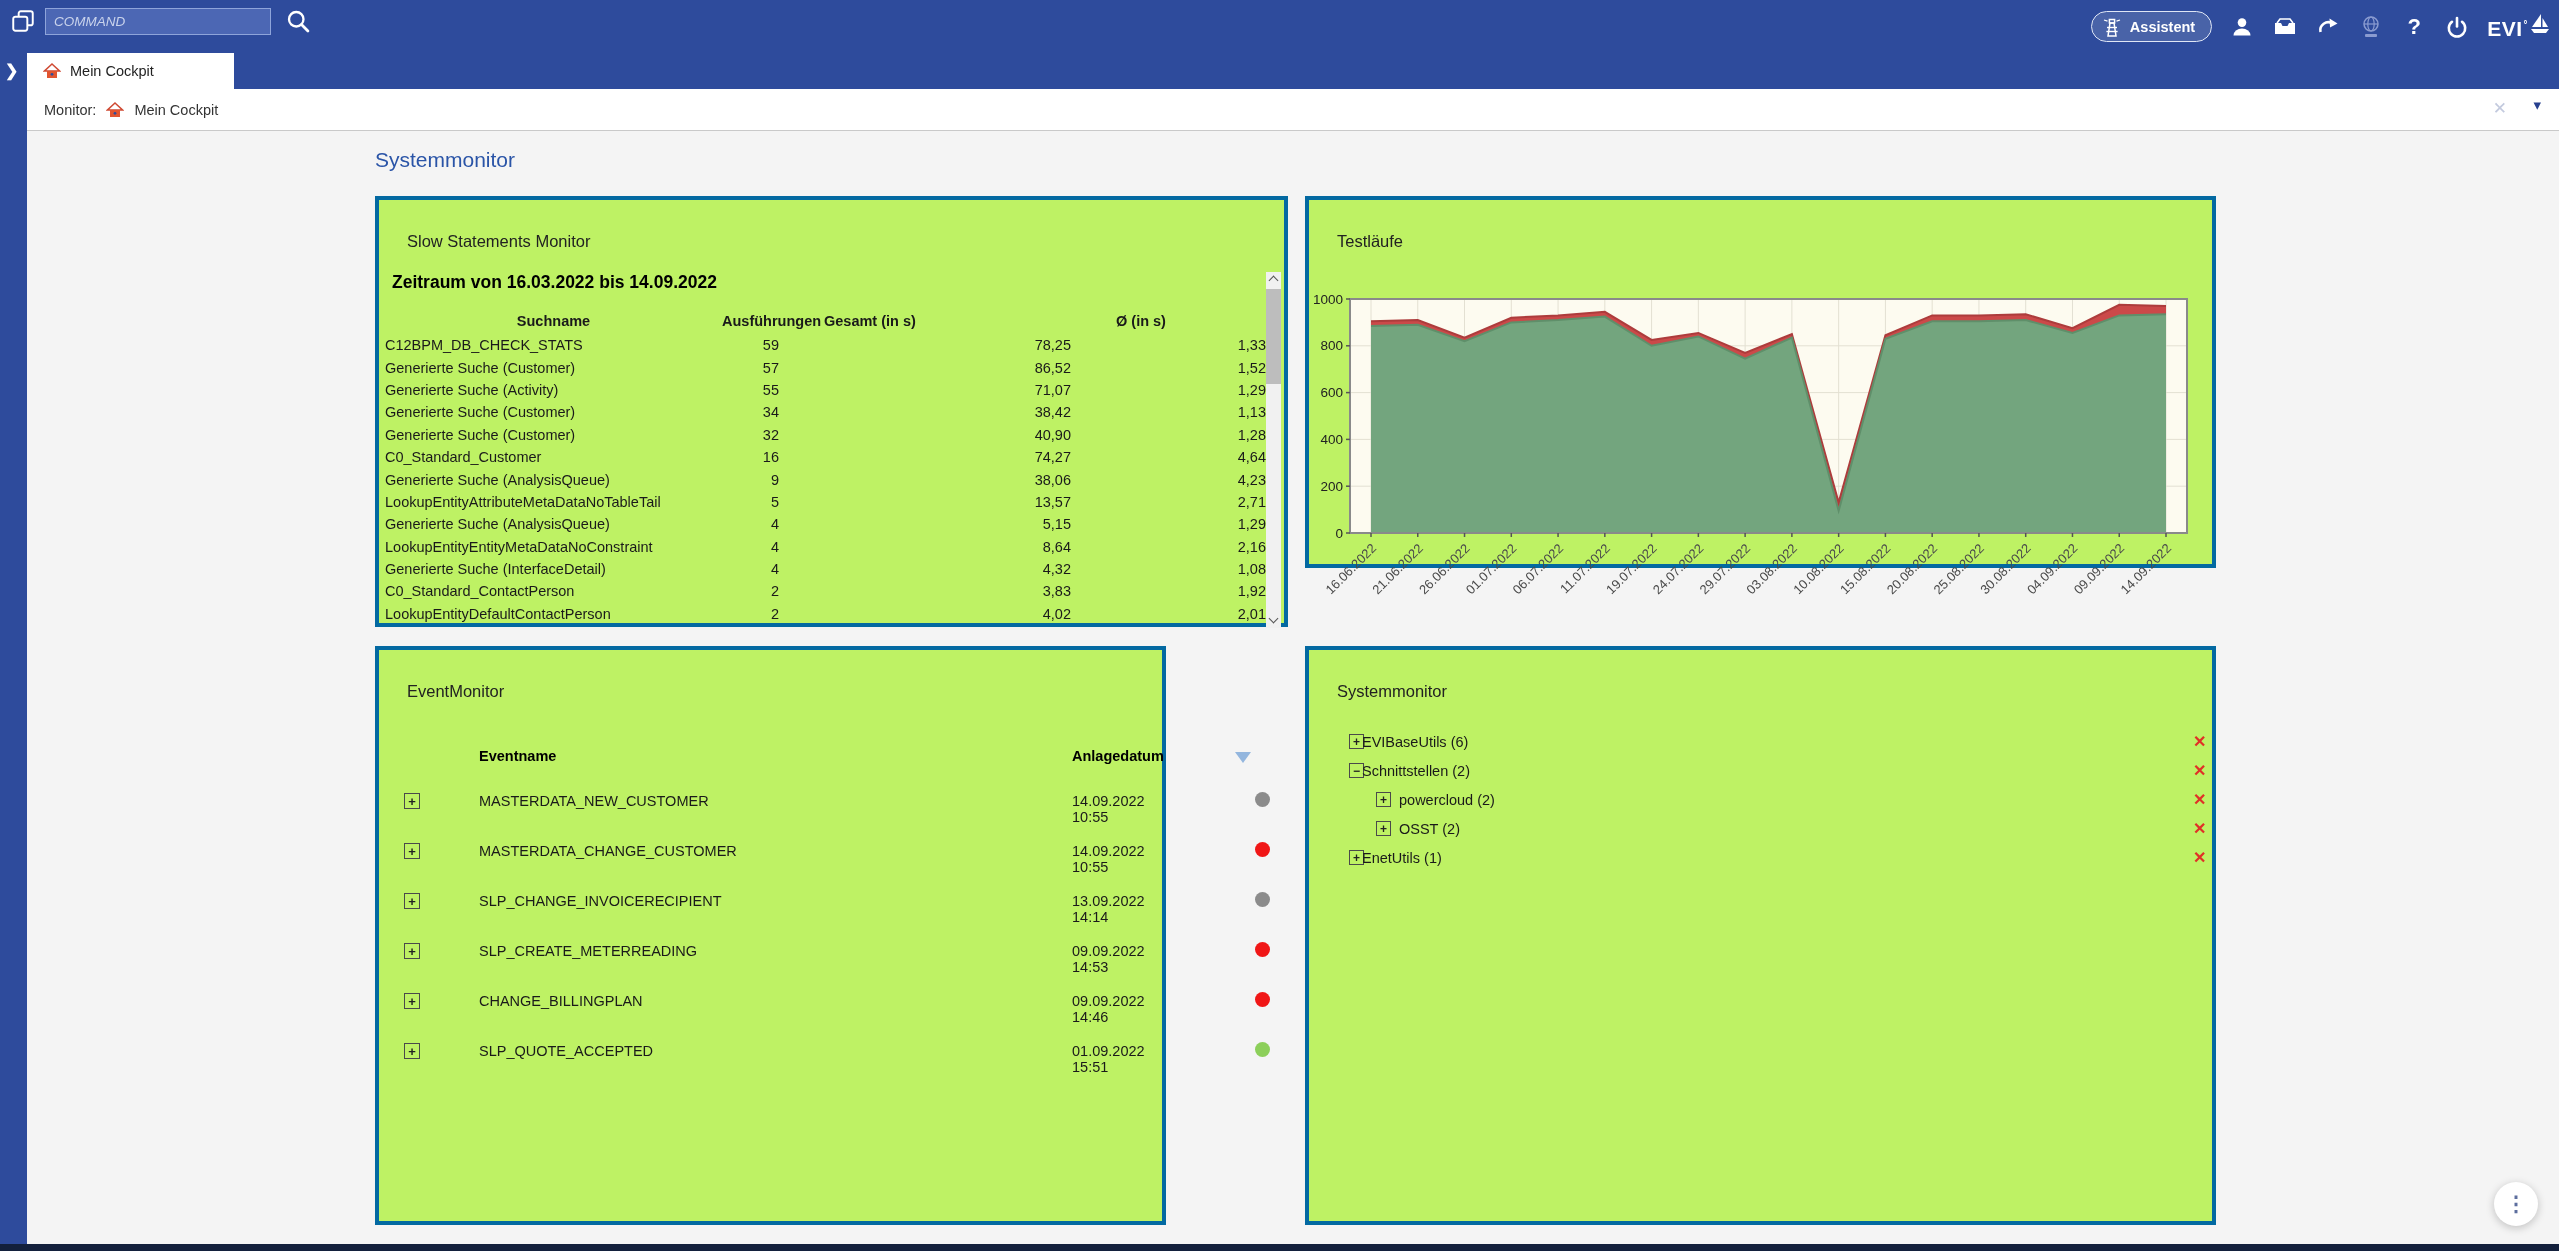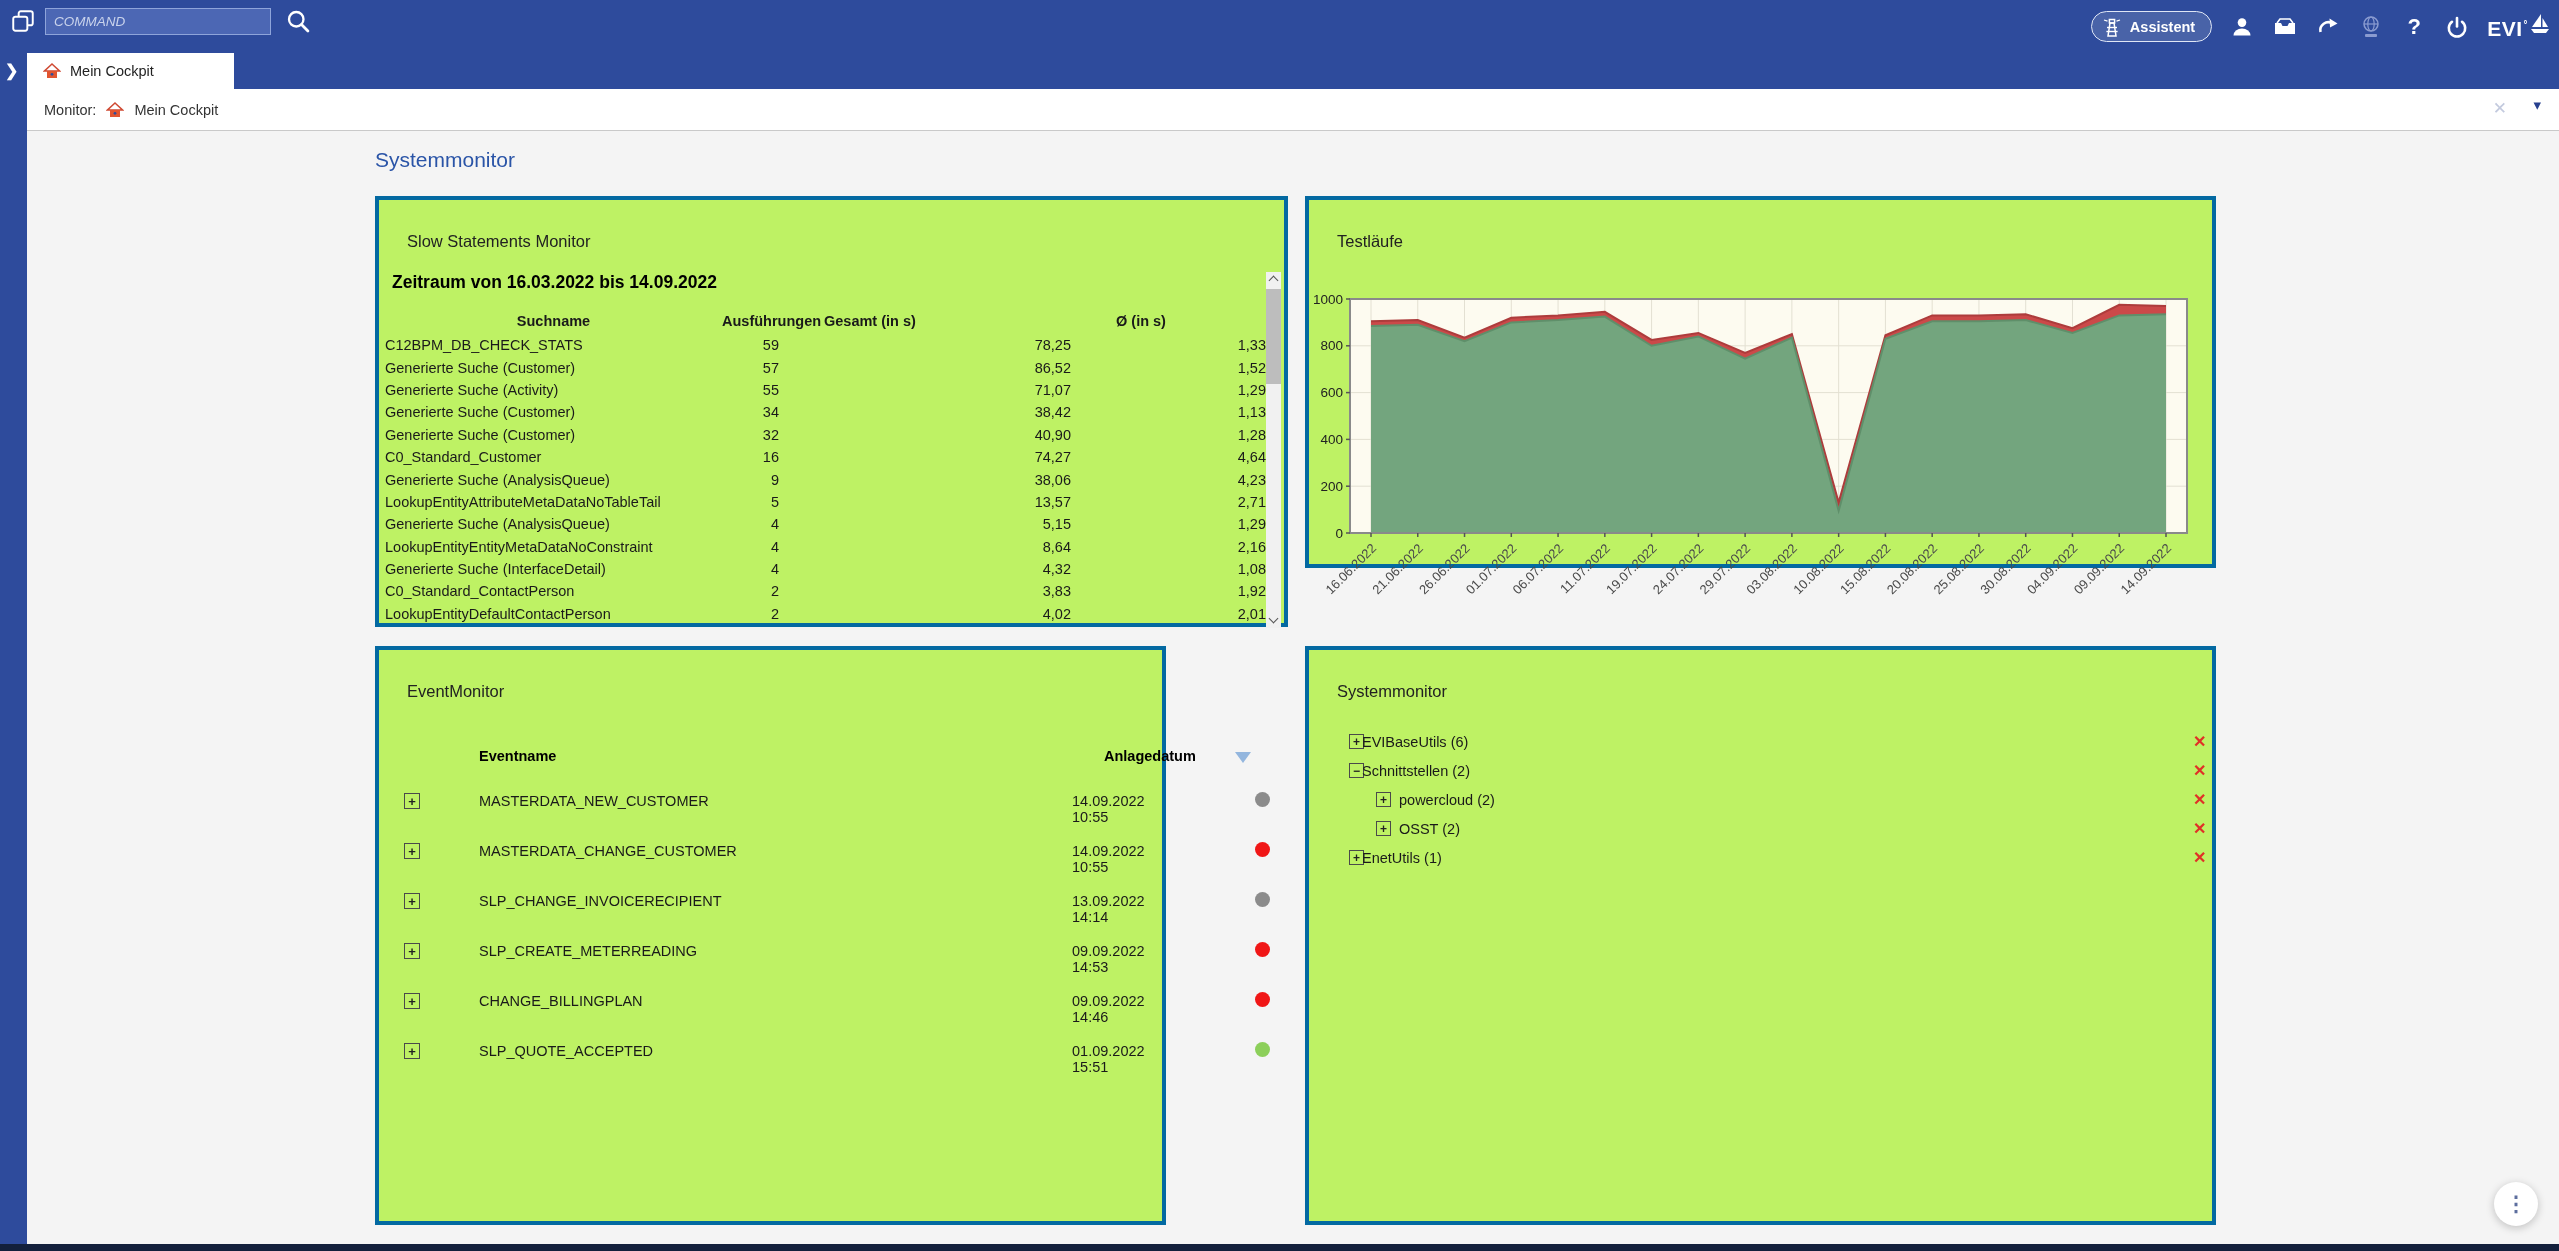--- a/index.html
+++ b/index.html
@@ -62,21 +62,21 @@
   .sbtn{position:absolute;left:0;width:15px;height:15px;background:#f1f1f1;cursor:pointer;}
   .sbtn.up{top:0;} .sbtn.down{bottom:0;}
   .chev{position:absolute;left:4px;width:7px;height:7px;border-left:1.6px solid #555;border-top:1.6px solid #555;}
   .chev.u{top:5px;transform:rotate(45deg);}
   .chev.d{top:2px;transform:rotate(225deg);}
   .sthumb{position:absolute;left:0;top:17px;width:15px;height:95px;background:#bdbdbd;cursor:grab;}
 
   
   .ev-head{position:absolute;top:98px;left:0;width:100%;height:22px;font-weight:bold;font-size:14.5px;color:#000;}
   .ev-head .h-name{position:absolute;left:100px;}
-  .ev-head .h-date{position:absolute;left:693px;margin-left:32px;}
+  .ev-head .h-date{position:absolute;left:693px;}
   .sort-tri{position:absolute;left:856px;top:4px;width:0;height:0;cursor:pointer;
     border-left:8px solid transparent;border-right:8px solid transparent;border-top:11px solid #93b6de;}
   .ev-row{position:absolute;left:0;width:100%;height:50px;cursor:pointer;}
   .plusbox{position:absolute;left:25px;top:17px;width:16px;height:16px;border:1.6px solid #4a4a4a;
     display:flex;align-items:center;justify-content:center;font-size:13px;font-weight:bold;color:#222;line-height:1;cursor:pointer;}
   .ev-name{position:absolute;left:100px;top:17px;font-size:14.5px;color:#1a1a1a;}
   .ev-date{position:absolute;left:693px;top:17px;font-size:14.5px;color:#1a1a1a;}
   .ev-dot{position:absolute;left:876px;top:16px;width:15px;height:15px;border-radius:50%;}
 
   

